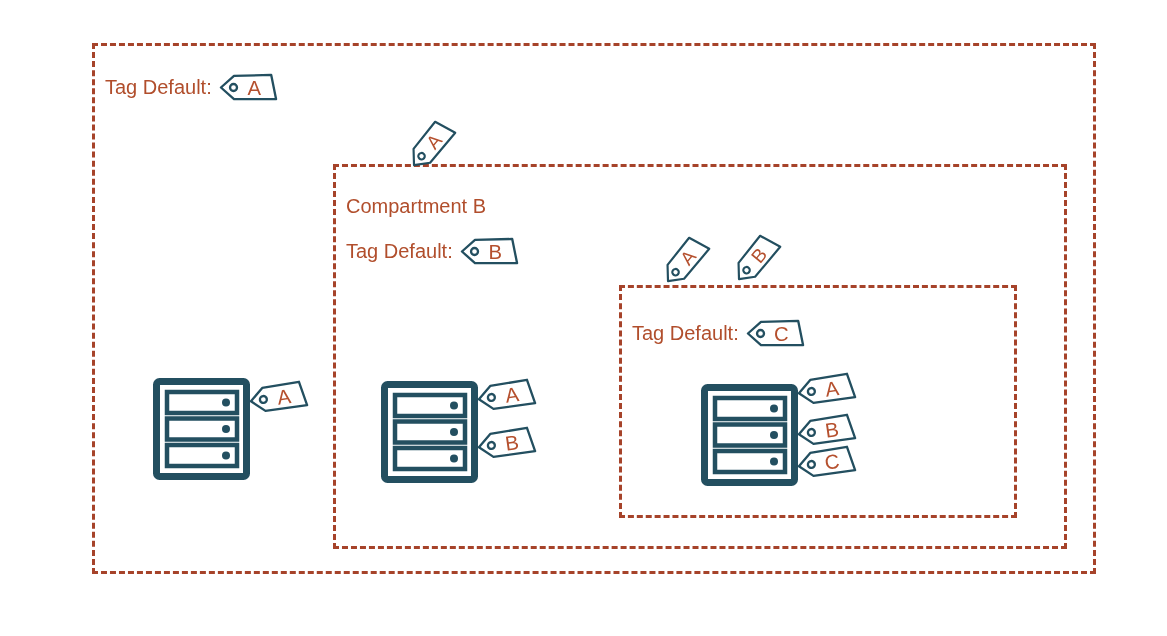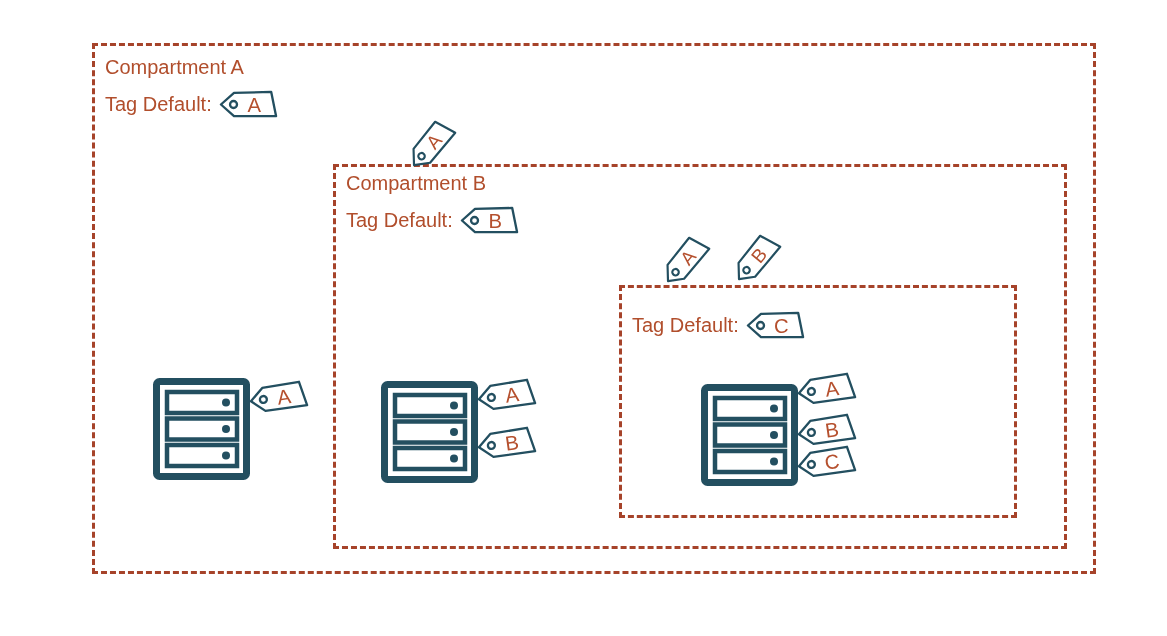--- a/index.html
+++ b/index.html
@@ -14,21 +14,21 @@
   .canvas{
     position:relative;width:1167px;height:636px;background:var(--bg);
     font-family:"Liberation Sans",sans-serif;overflow:hidden;
   }
   .compartment{position:absolute;border:3px dashed var(--compartment-border);background:transparent;}
   .comp-a{left:92px;top:43px;width:1004px;height:531px;}
   .comp-b{left:238px;top:118px;width:734px;height:385px;}
   .comp-c{left:283px;top:118px;width:398px;height:233px;}
   .comp-header{position:absolute;left:10px;top:9px;color:var(--compartment-text);}
   .comp-title{font-size:20px;line-height:25px;white-space:nowrap;}
-  .tag-default-row{display:flex;align-items:center;gap:7px;margin-top:10px;}
+  .tag-default-row{display:flex;align-items:center;gap:7px;margin-top:18px;}
   .tag-default-label{font-size:20px;line-height:25px;white-space:nowrap;}
   .tag{display:block;}
   .tag polygon{fill:#fff;stroke:var(--icon-outline);stroke-width:2.4;stroke-linejoin:round;}
   .tag circle{fill:#fff;stroke:var(--icon-outline);stroke-width:2.4;}
   .tag text{fill:var(--tag-letter);font-family:"Liberation Sans",sans-serif;font-size:21px;}
   .inline-tag{width:59px;height:29px;}
   .float-tag{position:absolute;width:55px;height:27px;transform:rotate(-50deg);}
   .server-group{position:absolute;width:170px;height:110px;}
   .server{position:absolute;left:0;top:0;width:97px;height:102px;}
   .server .frame{fill:#fff;stroke:var(--icon-outline);stroke-width:7;}
@@ -36,21 +36,20 @@
   .server .dot{fill:var(--icon-outline);stroke:none;}
   .stag{position:absolute;width:59px;height:29px;transform:rotate(-8deg);transform-origin:left center;}
 </style>
 </head>
 <body>
 
 <div class="canvas">
 
   <div class="compartment comp-a">
     <div class="comp-header">
-      <div class="comp-title">Compartment A</div>
       <div class="tag-default-row">
         <span class="tag-default-label">Tag Default:</span>
         <svg class="tag inline-tag" viewBox="0 0 60 30">
           <polygon points="1.5,15 15,3 53.5,2 58.5,27 15,27"></polygon>
           <circle cx="14.5" cy="15" r="3.6"></circle>
           <text x="36" y="22.5" text-anchor="middle">A</text>
         </svg>
       </div>
     </div>
 
@@ -72,21 +71,21 @@
     </div>
 
     <div class="compartment comp-b">
 
       <svg class="tag float-tag" style="left:67px;top:-35px;" viewBox="0 0 60 30">
         <polygon points="1.5,15 15,3 53.5,2 58.5,27 15,27"></polygon>
         <circle cx="14.5" cy="15" r="3.6"></circle>
         <text x="36" y="22.5" text-anchor="middle">A</text>
       </svg>
 
-      <div class="comp-header" style="top:4px;">
+      <div class="comp-header" style="top:27px;">
         <div class="comp-title">Compartment B</div>
         <div class="tag-default-row">
           <span class="tag-default-label">Tag Default:</span>
           <svg class="tag inline-tag" viewBox="0 0 60 30">
             <polygon points="1.5,15 15,3 53.5,2 58.5,27 15,27"></polygon>
             <circle cx="14.5" cy="15" r="3.6"></circle>
             <text x="36" y="22.5" text-anchor="middle">B</text>
           </svg>
         </div>
       </div>

